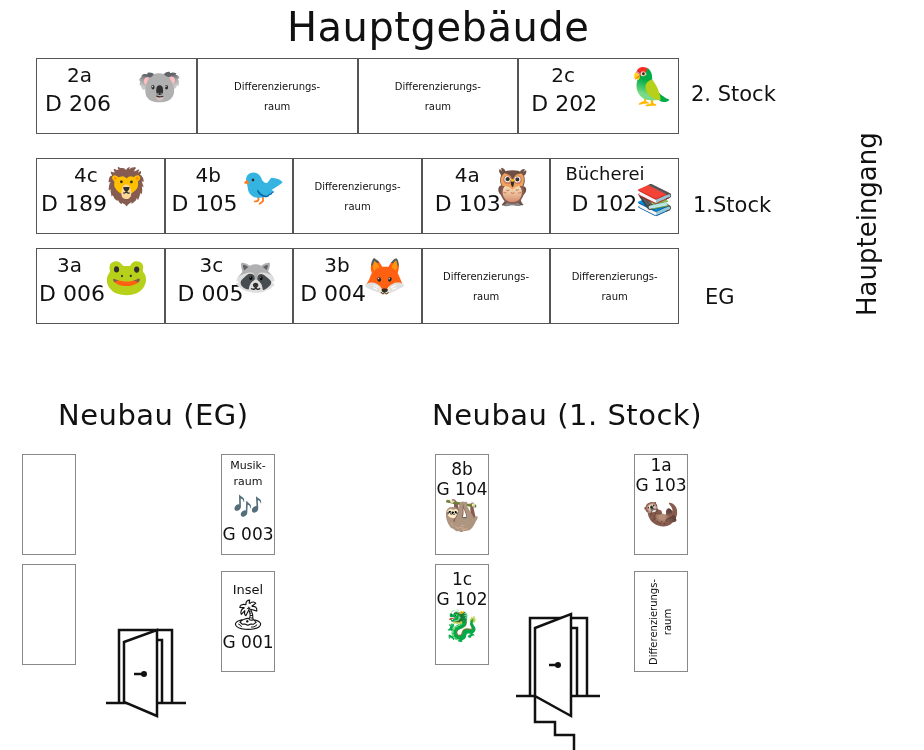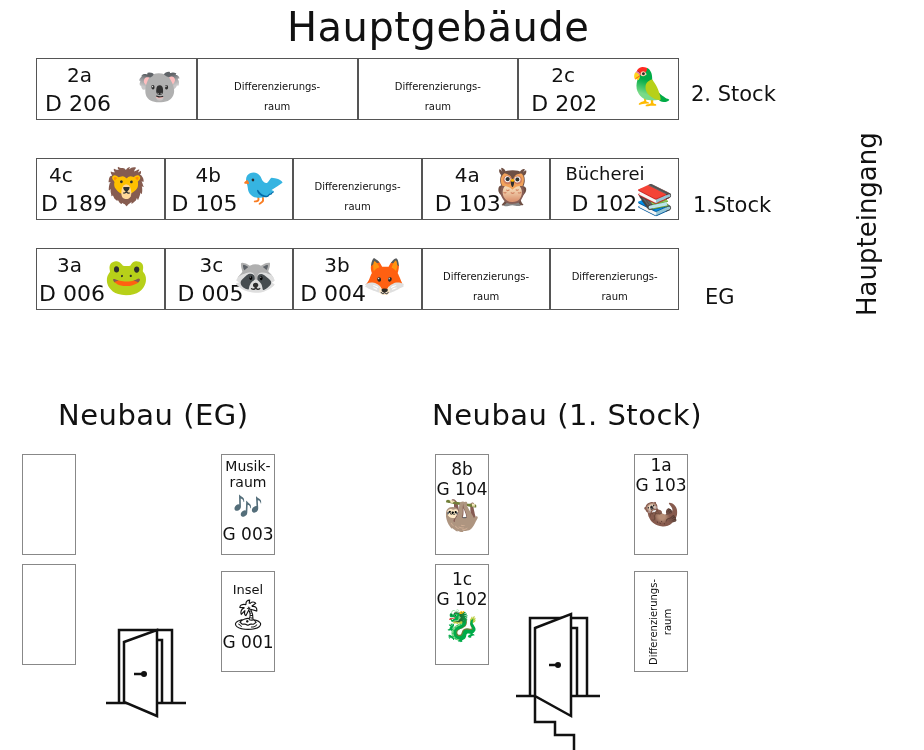--- a/index.html
+++ b/index.html
@@ -1,31 +1,31 @@
 <!DOCTYPE html>
 <html><head>
 <meta charset="utf-8">
 <style>
   html, body { margin: 0; padding: 0; background: #ffffff; }
   body { width: 924px; height: 750px; position: relative; overflow: hidden;
          font-family: "DejaVu Sans", sans-serif; color: #111; }
   .title { position: absolute; font-size: 40px; font-weight: normal; letter-spacing: 0.5px; color: #111; }
-  .row { position: absolute; left: 36px; width: 643px; height: 62px; border: 1.5px solid #555; display: flex; box-sizing: border-box; }
+  .row { position: absolute; left: 36px; width: 643px; height: 76px; border: 1.5px solid #555; display: flex; box-sizing: border-box; }
   .room { flex: 1; border-right: 2.5px solid #555; position: relative; box-sizing: border-box; overflow: hidden; }
   .room:last-child { border-right: none; }
   .room .cls { position: absolute; top: 4px; font-size: 20px; }
   .room .num { position: absolute; top: 32px; left: 8px; font-size: 22px; }
   .room .ico { position: absolute; right: 14px; top: 10px; font-size: 36px; line-height: 1; }
   .room .diff { position: absolute; left: 0; right: 0; top: 18px; text-align: center; font-size: 10px; line-height: 20px; }
   .floorlabel { position: absolute; font-size: 21px; }
   .side { position: absolute; font-size: 26px; transform: rotate(-90deg); transform-origin: left top; white-space: nowrap; }
   .vbox { position: absolute; width: 54px; height: 101px; border: 1.5px solid #888; box-sizing: border-box; text-align: center; }
   .vbox .t1 { font-size: 17px; margin-top: 4px; display:block; }
   .vbox .t2 { font-size: 17px; display:block; }
-  .vbox .small { font-size: 14px; display:block; line-height: 16px; margin-top: 3px;}
+  .vbox .small { font-size: 11px; display:block; line-height: 16px; margin-top: 3px;}
   .vbox .em { font-size: 30px; line-height: 34px; display:block; }
   .rot { position: absolute; left: 50%; top: 50%; transform: translate(-50%,-50%) rotate(-90deg); font-size: 10px; line-height: 14px; white-space: nowrap; text-align:center; }
 </style>
 </head>
 <body>
 
 <div class="title" style="left:287px; top:4px;">Hauptgebäude</div>
 
 <div class="row" style="top:58px;">
   <div class="room">
@@ -42,21 +42,21 @@
   <div class="room">
     <span class="cls" style="left:32px;">2c</span>
     <span class="num" style="left:12px;">D 202</span>
     <span class="ico" style="right:4px;">🦜</span>
   </div>
 </div>
 <div class="floorlabel" style="left:691px; top:82px;">2. Stock</div>
 
 <div class="row" style="top:158px;">
   <div class="room">
-    <span class="cls" style="left:12px;text-align:center;">4c</span>
+    <span class="cls" style="left:37px;text-align:center;">4c</span>
     <span class="num" style="left:4px;">D 189</span>
     <span class="ico">🦁</span>
   </div>
   <div class="room">
     <span class="cls" style="left:30px;">4b</span>
     <span class="num" style="left:6px;">D 105</span>
     <span class="ico" style="right:6px;">🐦</span>
   </div>
   <div class="room">
     <div class="diff"><span>Differenzierungs-</span><br><span>raum</span></div>

